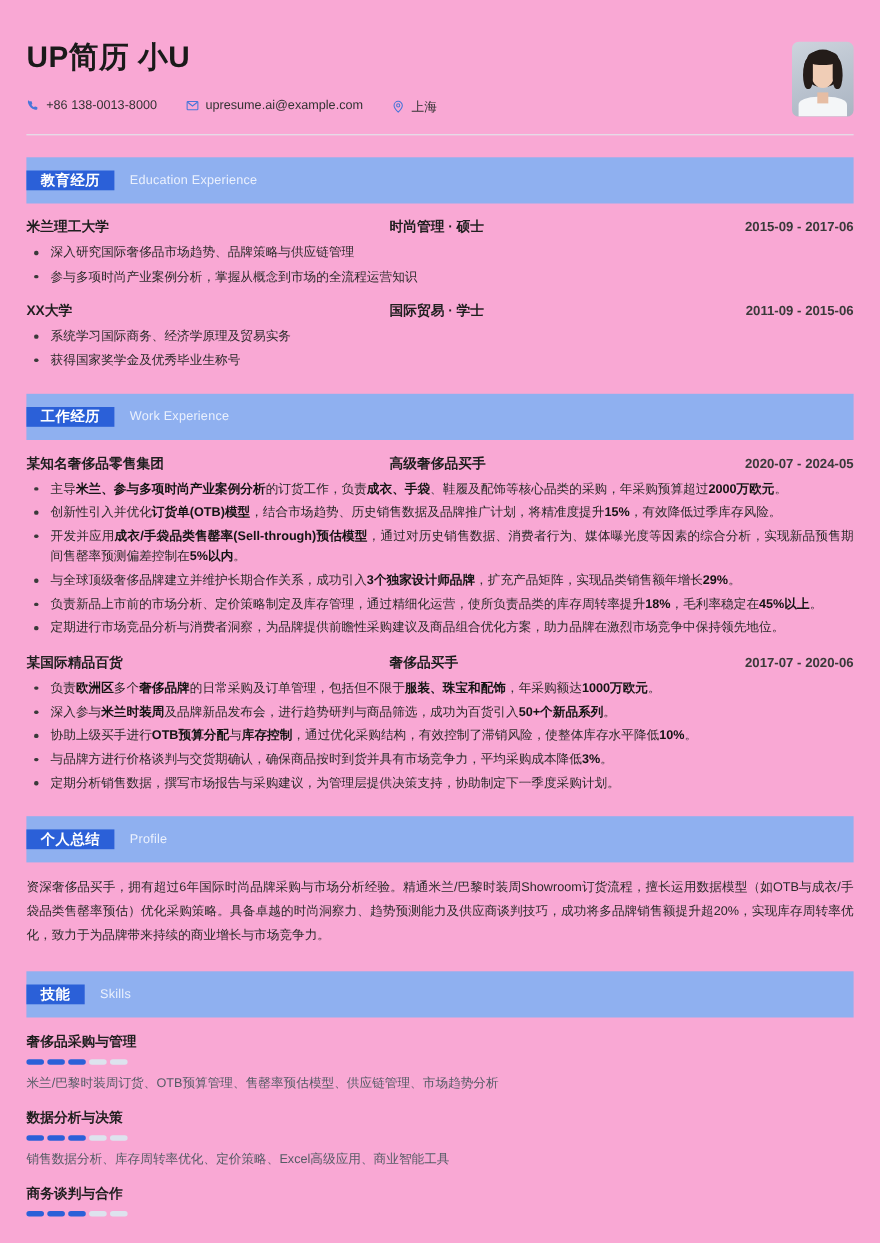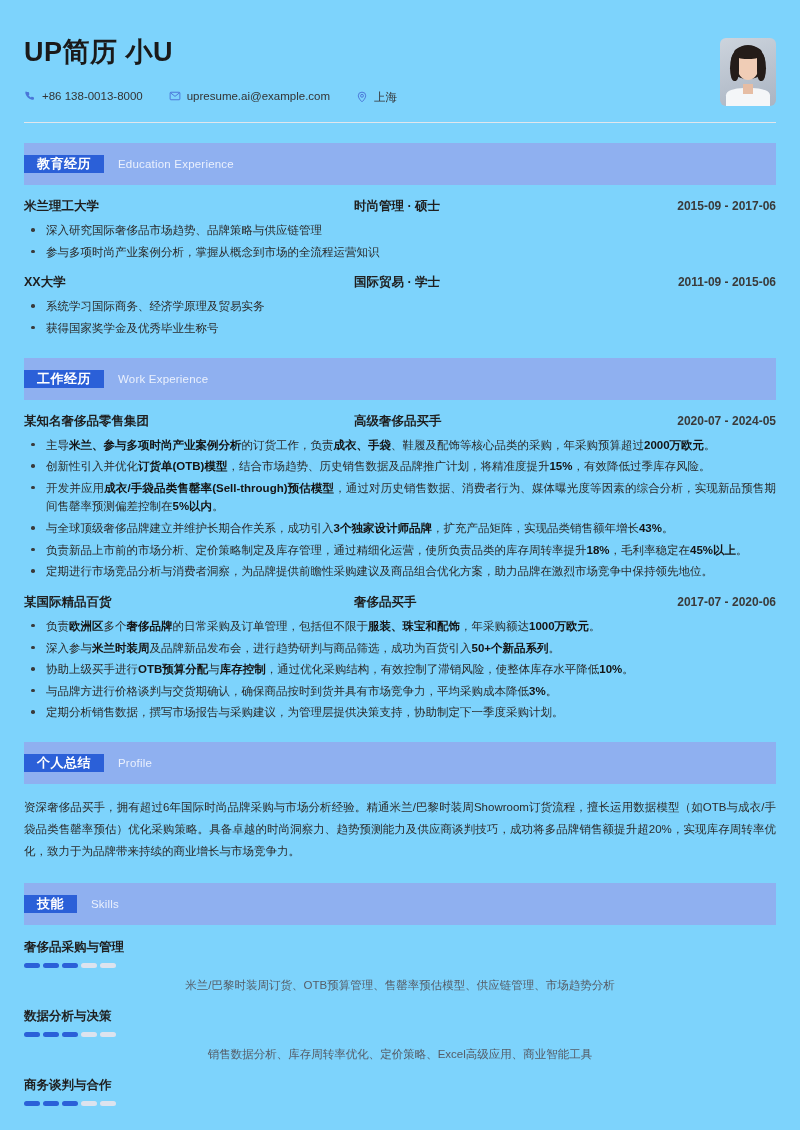--- a/index.html
+++ b/index.html
@@ -7,21 +7,21 @@
     padding: 0;
     background: #f0f0f0;
   }
   body {
     font-family: "Liberation Sans", "DejaVu Sans", sans-serif;
     -webkit-font-smoothing: antialiased;
   }
   .page {
     width: 800px;
     height: 1130px;
-    background: #7dd3fc;
+    background: #f9a8d4;
     position: relative;
     overflow: hidden;
     box-sizing: border-box;
     padding: 0 24px;
   }
   .page-inner {
     width: 752px;
     margin: 0 auto;
   }
 
@@ -228,21 +228,20 @@
     height: 5px;
     border-radius: 2.5px;
     background: #dde3ee;
   }
   .skill-rating .seg.on { background: #2b60d8; }
   .skill-detail {
     margin-top: 8px;
     font-size: 11.5px;
     color: #555c66;
     line-height: 1.6;
-    text-align: center;
   }
 </style>
 </head>
 <body>
 
 <div class="page">
   <div class="page-inner">
 
     <div class="header">
       <div class="header-left">
@@ -335,21 +334,21 @@
       <div class="entry">
         <div class="entry-head">
           <span class="org">某知名奢侈品零售集团</span>
           <span class="role">高级奢侈品买手</span>
           <span class="date">2020-07 - 2024-05</span>
         </div>
         <ul class="bullets">
           <li>主导<b>米兰、参与多项时尚产业案例分析</b>的订货工作，负责<b>成衣、手袋</b>、鞋履及配饰等核心品类的采购，年采购预算超过<b>2000万欧元</b>。</li>
           <li>创新性引入并优化<b>订货单(OTB)模型</b>，结合市场趋势、历史销售数据及品牌推广计划，将精准度提升<b>15%</b>，有效降低过季库存风险。</li>
           <li>开发并应用<b>成衣/手袋品类售罄率(Sell-through)预估模型</b>，通过对历史销售数据、消费者行为、媒体曝光度等因素的综合分析，实现新品预售期间售罄率预测偏差控制在<b>5%以内</b>。</li>
-          <li>与全球顶级奢侈品牌建立并维护长期合作关系，成功引入<b>3个独家设计师品牌</b>，扩充产品矩阵，实现品类销售额年增长<b>43%</b>。</li>
+          <li>与全球顶级奢侈品牌建立并维护长期合作关系，成功引入<b>3个独家设计师品牌</b>，扩充产品矩阵，实现品类销售额年增长<b>29%</b>。</li>
           <li>负责新品上市前的市场分析、定价策略制定及库存管理，通过精细化运营，使所负责品类的库存周转率提升<b>18%</b>，毛利率稳定在<b>45%以上</b>。</li>
           <li>定期进行市场竞品分析与消费者洞察，为品牌提供前瞻性采购建议及商品组合优化方案，助力品牌在激烈市场竞争中保持领先地位。</li>
         </ul>
       </div>
 
       <div class="entry">
         <div class="entry-head">
           <span class="org">某国际精品百货</span>
           <span class="role">奢侈品买手</span>
           <span class="date">2017-07 - 2020-06</span>

